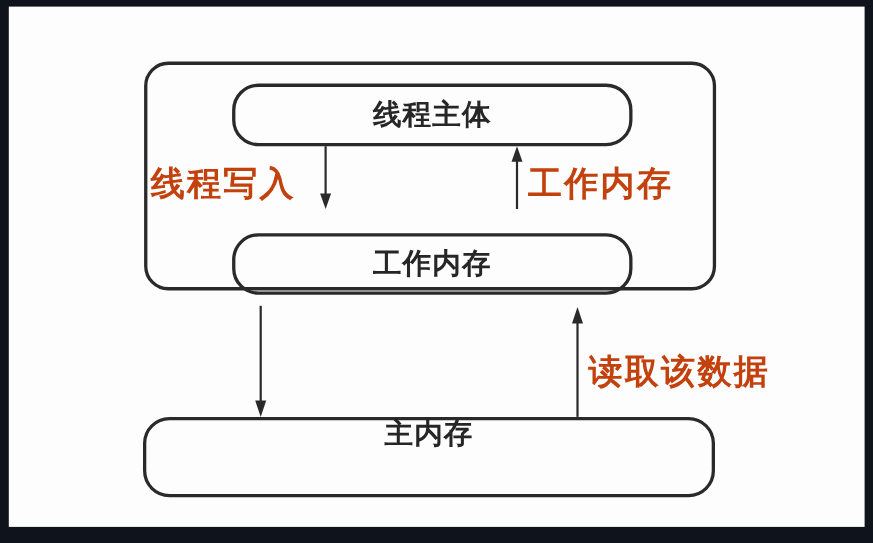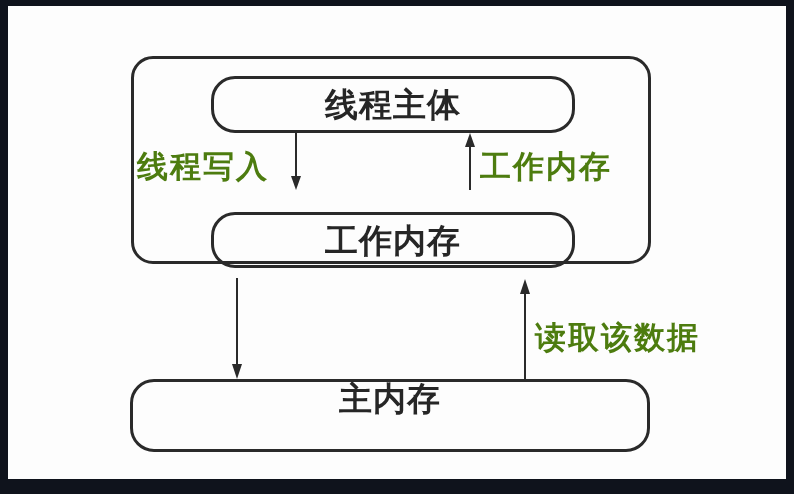--- a/index.html
+++ b/index.html
@@ -25,29 +25,29 @@
       border: 3px solid #2a2a2a;
       background: transparent;
     }
     .box.outer { border-radius: 22px; }
     .box.inner { border-radius: 24px; display: flex; align-items: center; justify-content: center; }
     .box.main  { border-radius: 24px; display: flex; align-items: flex-start; justify-content: center; }
     .label {
       position: absolute;
       font-family: Liberation Sans, sans-serif;
       font-weight: bold;
-      color: #4d7c0f;
+      color: #c2410c;
       white-space: nowrap;
       line-height: 1;
     }
     .box-text {
       font-family: "DejaVu Serif", "Liberation Serif", serif;
       font-weight: bold;
       color: #262626;
-      font-size: 33px;
+      font-size: 26px;
       letter-spacing: 1px;
       line-height: 1;
     }
     .edge-label { font-size: 31px; letter-spacing: 2px; }
     svg.arrows {
       position: absolute;
       left: 0;
       top: 0;
       width: 778px;
       height: 473px;

